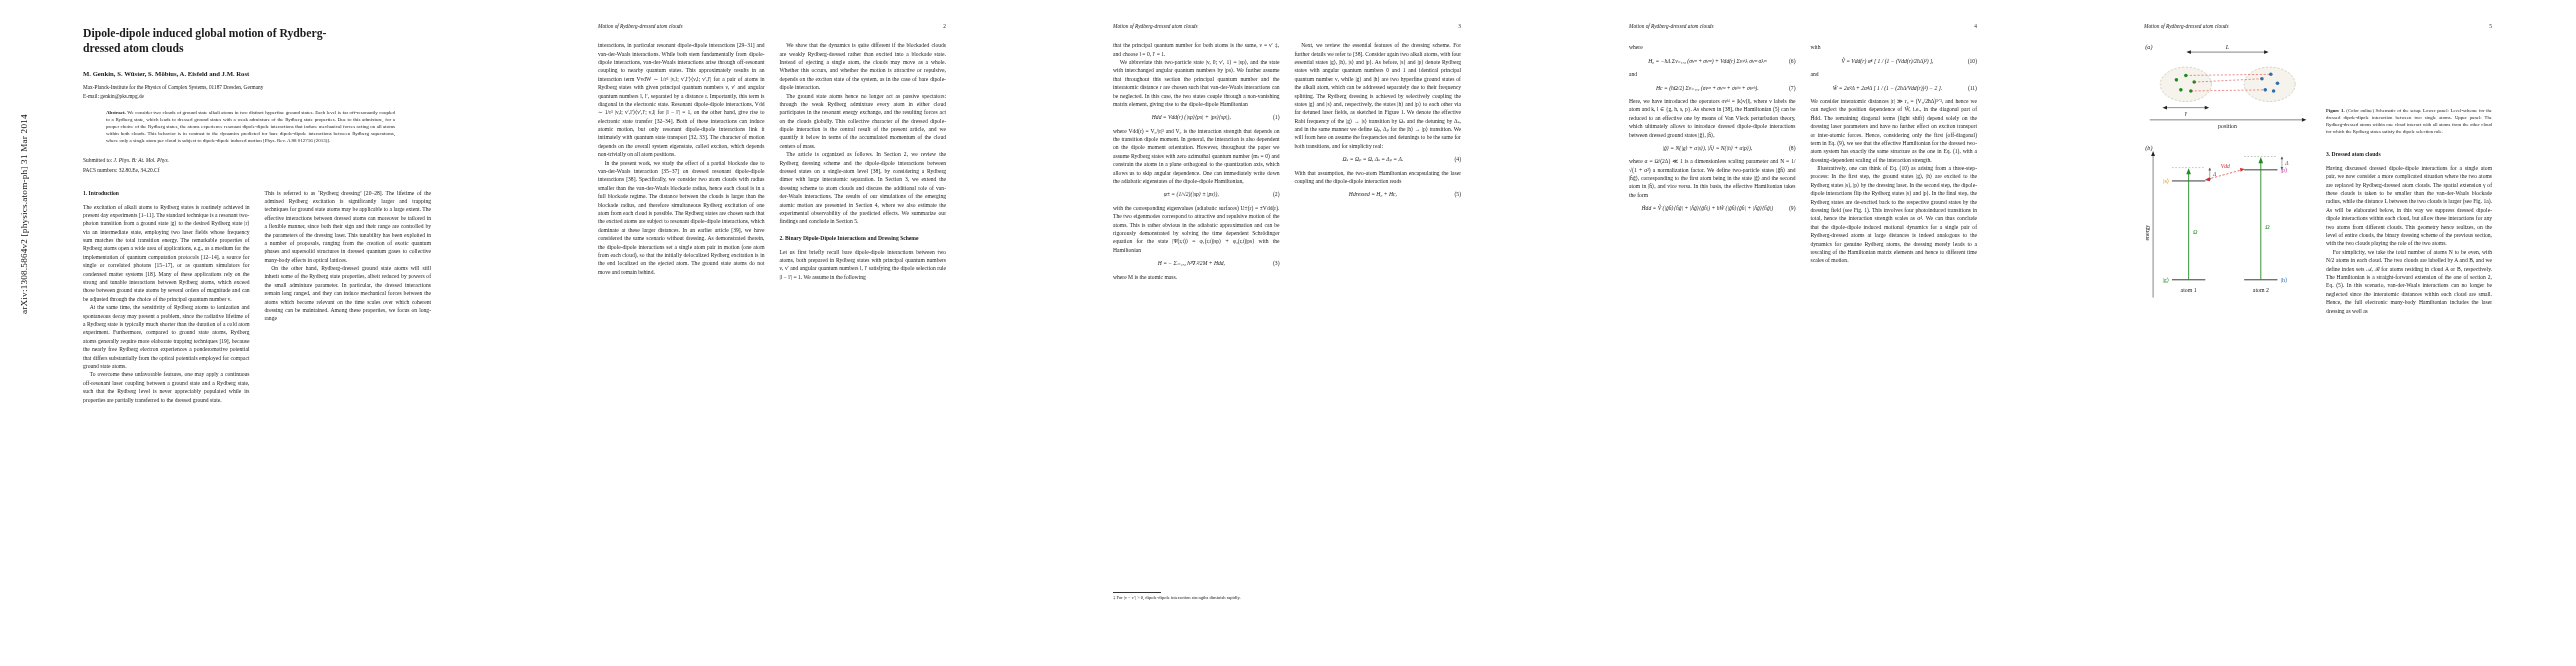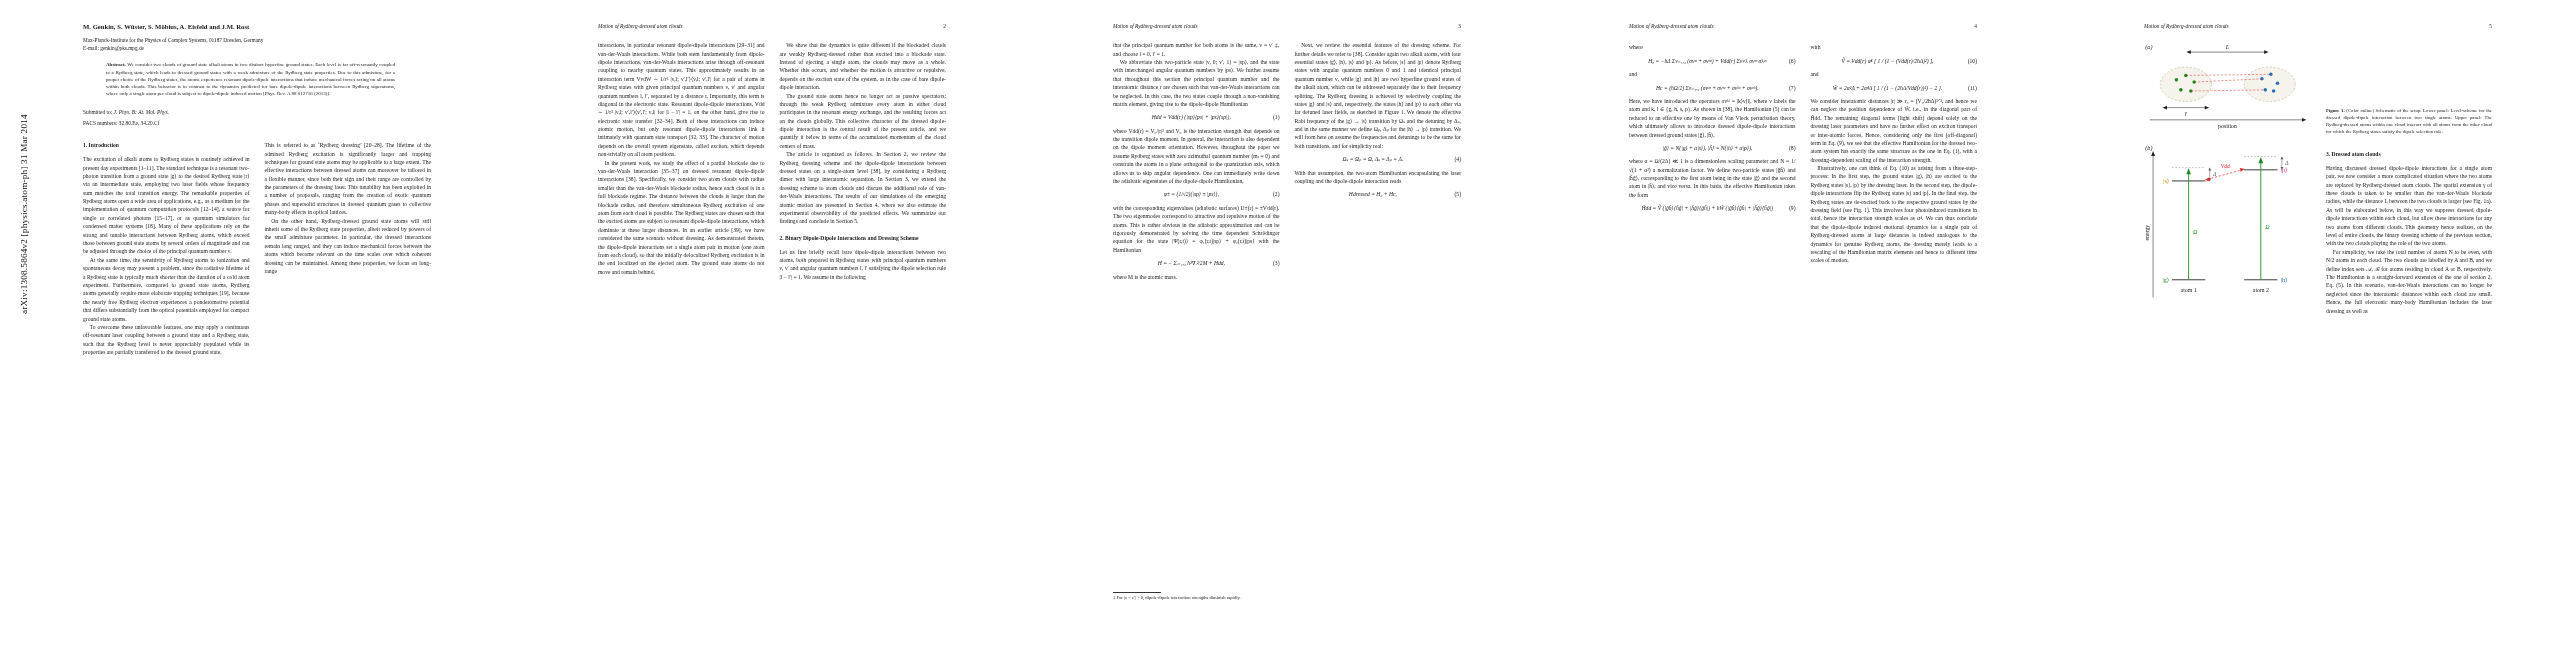--- a/index.html
+++ b/index.html
@@ -50,20 +50,21 @@
   .figcap{margin-top:67px;font-size:4.8px;line-height:1.42;text-align:justify;margin-bottom:14.5px;text-indent:0;}
   .cap-label{font-weight:bold;}
   svg text{font-family:"Liberation Serif","DejaVu Serif","DejaVu Sans",serif;}
 </style>
 </head>
 <body>
 
 <div class="sheet" id="s1">
   <div class="stamp">arXiv:1308.5864v2  [physics.atom-ph]  31 Mar 2014</div>
   <div class="content">
+    <div class="title">Dipole-dipole induced global motion of Rydberg-dressed atom clouds</div>
     <div class="authors">M. Genkin, S. Wüster, S. Möbius, A. Eisfeld and J.M. Rost</div>
     <div class="affil">Max-Planck-Institute for the Physics of Complex Systems, 01187 Dresden, Germany</div>
     <div class="email">E-mail: genkin@pks.mpg.de</div>
     <div class="abstract">
       <span class="abs-label">Abstract.</span>
       <span>We consider two clouds of ground state alkali atoms in two distinct hyperfine ground states. Each level is far off-resonantly coupled to a Rydberg state, which leads to dressed ground states with a weak admixture of the Rydberg state properties. Due to this admixture, for a proper choice of the Rydberg states, the atoms experience resonant dipole-dipole interactions that induce mechanical forces acting on all atoms within both clouds. This behavior is in contrast to the dynamics predicted for bare dipole-dipole interactions between Rydberg superatoms, where only a single atom per cloud is subject to dipole-dipole induced motion [Phys. Rev. A 88 012716 (2013)].</span>
     </div>
     <div class="meta">
       <span>Submitted to: </span><span class="jname">J. Phys. B: At. Mol. Phys.</span>
     </div>

